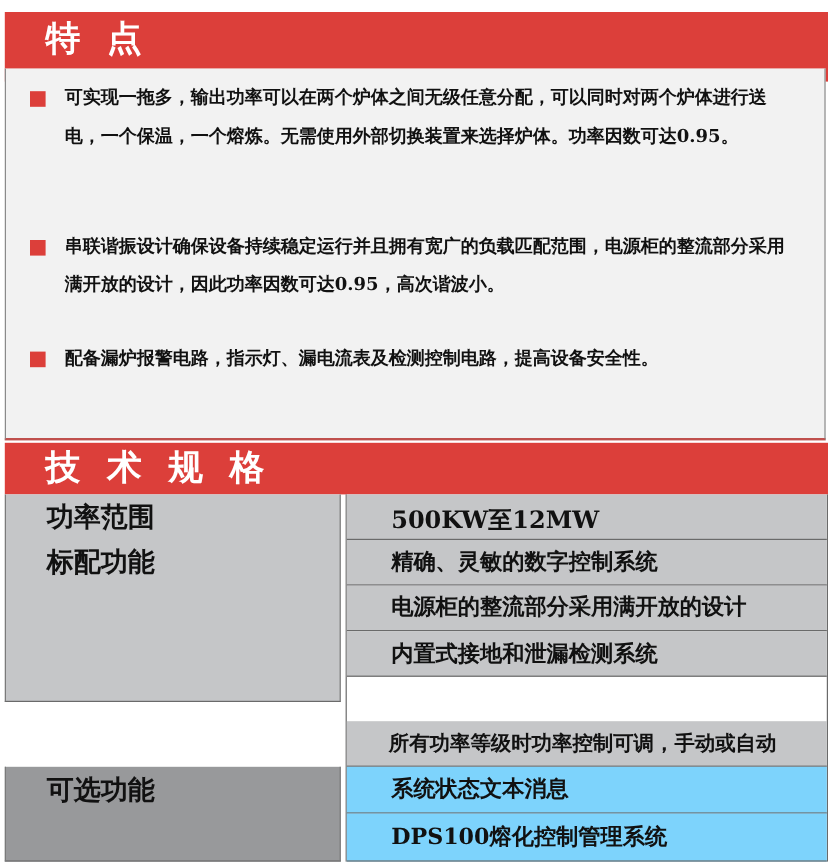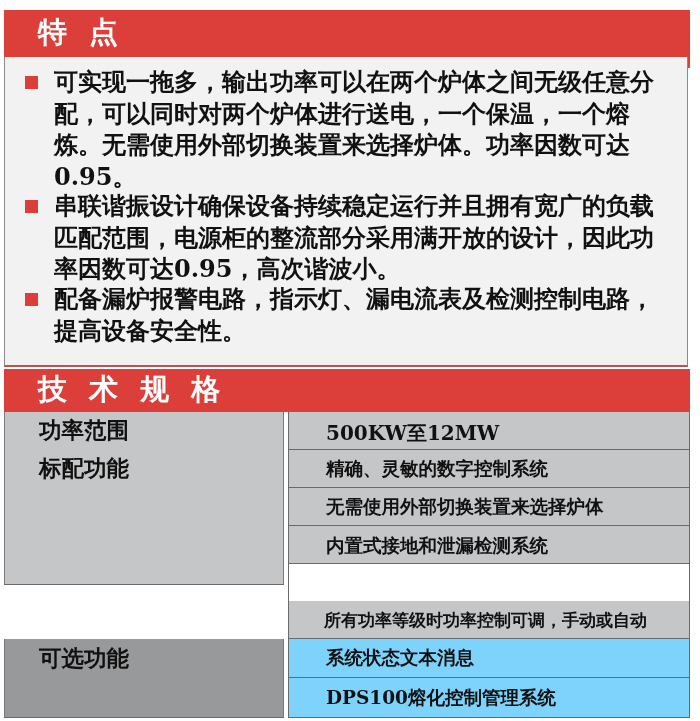--- a/index.html
+++ b/index.html
@@ -9,21 +9,21 @@
   .band-title { position:absolute; left:34px; color:#ffffff; font-weight:bold;
                 font-size:29px; letter-spacing:6px; line-height:1; }
   #band1 { top:10px; height:58px; }
   #band1 .band-title { top:8px; }
   #band2 { top:369px; height:43px; }
   #band2 .band-title { top:6px; }
 
   #features { position:absolute; left:4px; top:57px; width:684px; height:310px;
               background:#f2f2f2; border-left:1px solid #8a8a8a; border-right:1px solid #8a8a8a;
               border-bottom:2px solid #c0504d; box-sizing:border-box; }
-  .feat { position:absolute; left:20px; width:640px; font-weight:bold; font-size:24px;
+  .feat { position:absolute; left:20px; width:640px; font-weight:bold; font-size:15px;
           line-height:31.5px; color:#111; }
   .feat .bullet { position:absolute; left:0; top:10px; width:13px; height:13px; background:#dc3f3a; }
   .feat .text { display:block; margin-left:29px; }
   #feat0 { top:9px; }
   #feat1 { top:133px; }
   #feat2 { top:226px; }
 
   #spec { position:absolute; left:4px; top:412px; width:686px; height:306px; }
   .leftcol { position:absolute; left:0; width:280px; box-sizing:border-box;
              border-left:1px solid #7a7a7a; border-right:1px solid #7a7a7a; }
@@ -69,19 +69,19 @@
     <span class="leftlabel" style="top:3px;">功率范围</span>
     <span class="leftlabel" style="top:41px;">标配功能</span>
   </div>
   <div id="left-opt" class="leftcol">
     <span class="leftlabel" style="top:4px;">可选功能</span>
   </div>
 
   <div class="rightcol" style="top:0; height:306px;">
     <div class="row std" style="top:0; height:38px; line-height:42px; font-size:20px;">500KW至12MW</div>
     <div class="row std" style="top:38px; height:38px; line-height:38px;">精确、灵敏的数字控制系统</div>
-    <div class="row std" style="top:76px; height:38px; line-height:38px;">无需使用外部切换装置来选择炉体</div>
+    <div class="row std" style="top:76px; height:38px; line-height:38px;">电源柜的整流部分采用满开放的设计</div>
     <div class="row std" style="top:114px; height:38px; line-height:40px;">内置式接地和泄漏检测系统</div>
     <div class="row std small" style="top:189px; height:38px; line-height:38px;">所有功率等级时功率控制可调，手动或自动</div>
     <div class="row opt" style="top:227px; height:39px; line-height:38px;">系统状态文本消息</div>
     <div class="row opt" style="top:266px; height:40px; line-height:40px;">DPS100熔化控制管理系统</div>
   </div>
 </div>
 
 </body></html>

